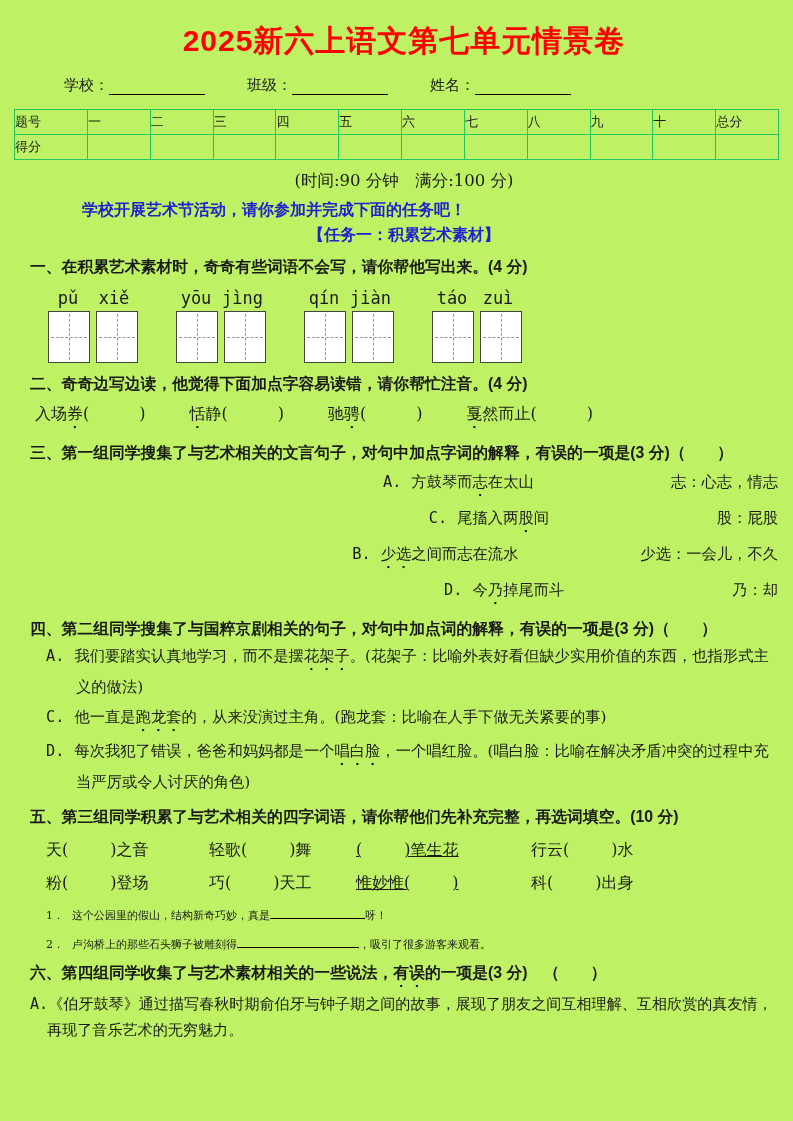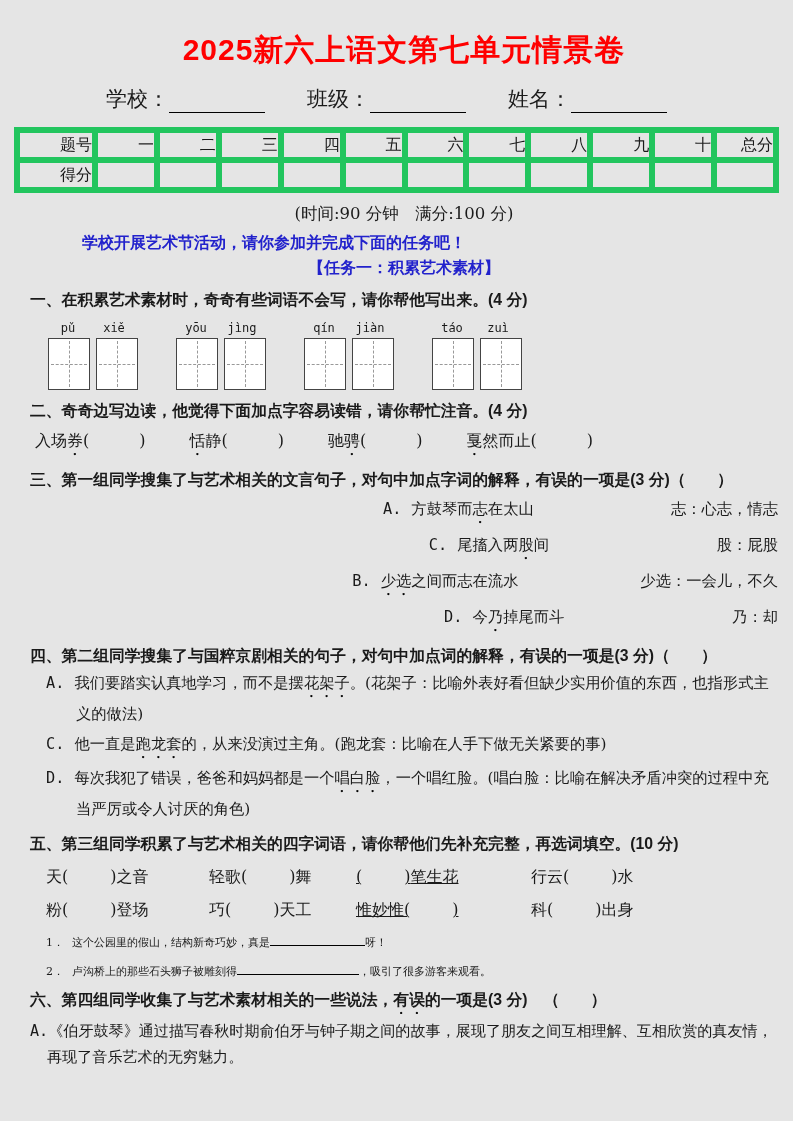--- a/index.html
+++ b/index.html
@@ -1,47 +1,47 @@
 <!DOCTYPE html>
 <html><head>
 <meta charset="utf-8">
 <style>
   html,body{margin:0;padding:0;background:#fff;}
   .page{
-    width:793px;height:1121px;background:#e5e5e5;position:relative;
+    width:793px;height:1121px;background:#bef264;position:relative;
     font-family:"DejaVu Serif","Liberation Serif",serif;
     color:#1a1a1a;overflow:hidden;box-sizing:border-box;
-    padding:30px 15px 0 30px;
+    padding:21px 15px 0 30px;
   }
   .title{
     text-align:center;color:#f00;font-weight:bold;font-size:30px;
     font-family:"Liberation Sans","DejaVu Sans",sans-serif;
     letter-spacing:1px;margin:0 0 14px 0;
   }
-  .idline{font-size:21px;margin-left:76px;margin-bottom:14px;display:flex;align-items:flex-end;}
+  .idline{font-size:15px;margin-left:34px;margin-bottom:14px;display:flex;align-items:flex-end;}
   .idline .fld{margin-right:42px;display:flex;align-items:flex-end;}
   .uline{display:inline-block;width:96px;border-bottom:1.6px solid #000;height:1.05em;}
   
   table.score{border-collapse:collapse;width:765px;margin-left:-16px;table-layout:fixed;}
-  table.score td{border:6px solid #22c55e;height:24px;text-align:right;font-size:16px;padding:0;}
+  table.score td{border:1px solid #22c55e;height:24px;text-align:left;font-size:13px;padding:0;}
   table.score td.lbl{width:72px;}
   
   .timeline{text-align:center;font-size:16.5px;margin-top:10px;}
   .blue{color:#2222cc;font-weight:bold;font-family:Liberation Sans, sans-serif;}
   .intro{font-size:16px;margin-top:8px;margin-left:52px;}
   .task{font-size:16px;text-align:center;margin-top:4px;}
   .qhead{
     font-size:15.8px;font-weight:bold;margin-top:11px;
     font-family:"Liberation Sans","DejaVu Sans",sans-serif;
   }
   
   .pinrow{display:flex;margin-top:10px;margin-left:18px;}
   .pgroup{margin-right:38px;}
   .pins{display:flex;gap:6px;margin-bottom:3px;}
-  .pins span{width:40px;text-align:center;font-family:"DejaVu Sans Mono","Liberation Mono",monospace;font-size:12px;}
+  .pins span{width:40px;text-align:center;font-family:"DejaVu Sans Mono","Liberation Mono",monospace;font-size:17px;}
   .boxes{display:flex;gap:6px;}
   .tian{width:40px;height:50px;border:1.5px solid #444;position:relative;background:#fff;}
   .tian::before{content:"";position:absolute;left:50%;top:2px;bottom:2px;border-left:1px dashed #999;}
   .tian::after{content:"";position:absolute;top:50%;left:2px;right:2px;border-top:1px dashed #999;}
   
   .em{
     -webkit-text-emphasis:filled dot #000;-webkit-text-emphasis-position:under right;
     text-emphasis:filled dot #000;text-emphasis-position:under right;
   }
   .row2{display:flex;font-size:16px;margin-top:9px;margin-left:5px;}

